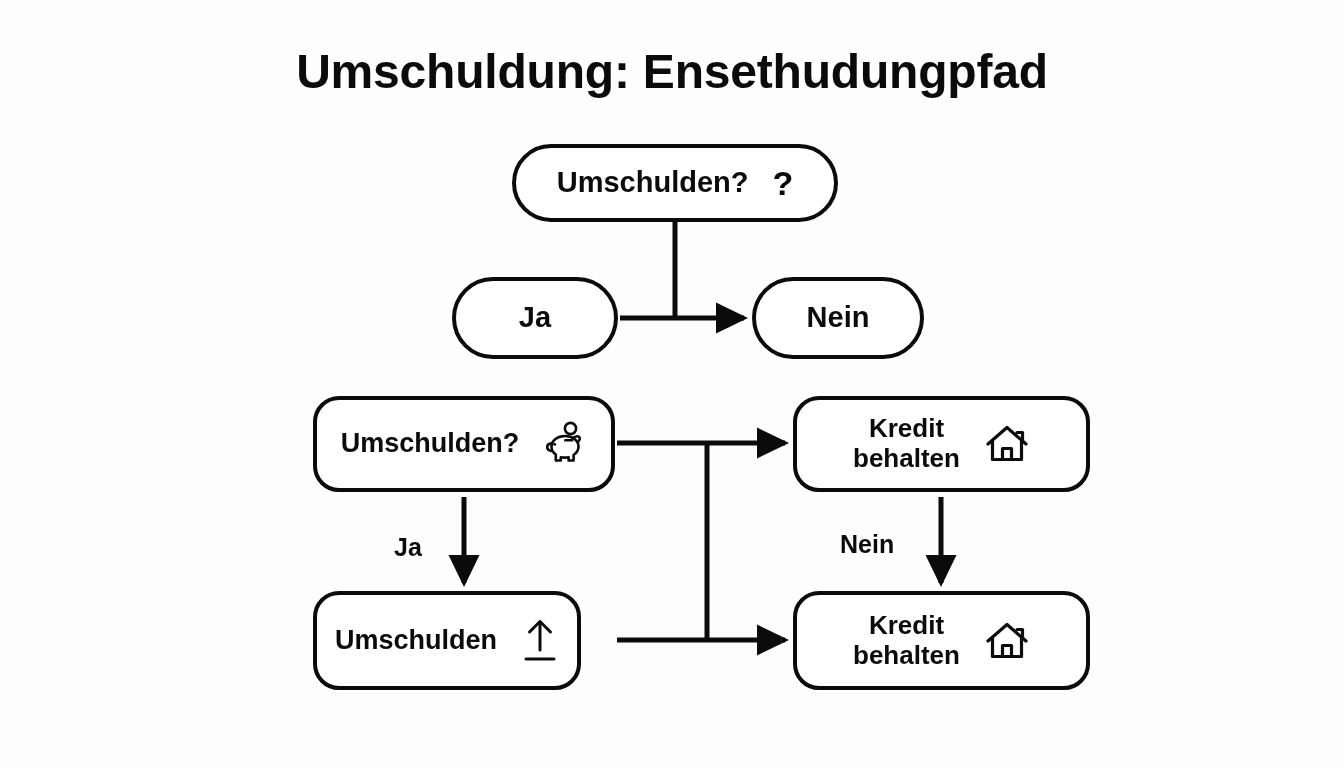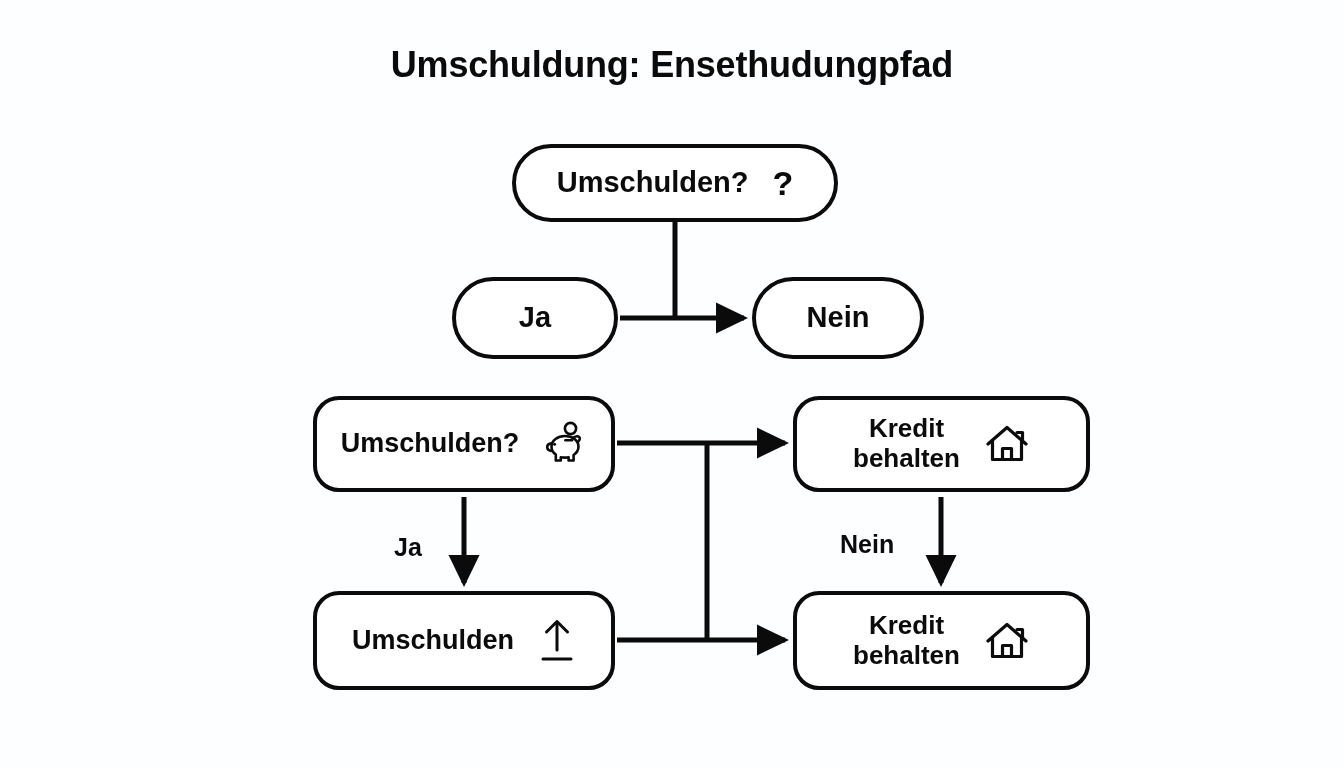--- a/index.html
+++ b/index.html
@@ -27,21 +27,21 @@
     width: 1344px;
     height: 768px;
     pointer-events: none;
   }
   .title {
     position: absolute;
     left: 0;
     top: 44px;
     width: 1344px;
     text-align: center;
-    font-size: 36px;
+    font-size: 48px;
     font-weight: bold;
     color: #0b0b0b;
     letter-spacing: -0.2px;
     white-space: nowrap;
   }
   .node {
     position: absolute;
     box-sizing: border-box;
     background: #ffffff;
     border: 4px solid #0b0b0b;
@@ -68,21 +68,21 @@
     font-weight: bold;
     line-height: 1;
   }
 
   
   #node-umschulden-q { left: 512px; top: 144px; width: 326px; height: 78px; font-size: 29px; }
   #node-ja          { left: 452px; top: 277px; width: 166px; height: 82px; font-size: 29px; }
   #node-nein        { left: 752px; top: 277px; width: 172px; height: 82px; font-size: 29px; }
   #node-ersparnis   { left: 313px; top: 396px; width: 302px; height: 96px; font-size: 27px; }
   #node-kredit-1    { left: 793px; top: 396px; width: 297px; height: 96px; font-size: 26px; }
-  #node-umschulden  { left: 313px; top: 591px; width: 302px; height: 99px; font-size: 27px; text-align: right; }
+  #node-umschulden  { left: 313px; top: 591px; width: 268px; height: 99px; font-size: 27px; text-align: right; }
   #node-kredit-2    { left: 793px; top: 591px; width: 297px; height: 99px; font-size: 26px; }
 
   .edge-label {
     position: absolute;
     font-size: 25px;
     font-weight: bold;
     color: #0b0b0b;
     white-space: nowrap;
   }
   #label-ja-left   { left: 394px; top: 533px; }

